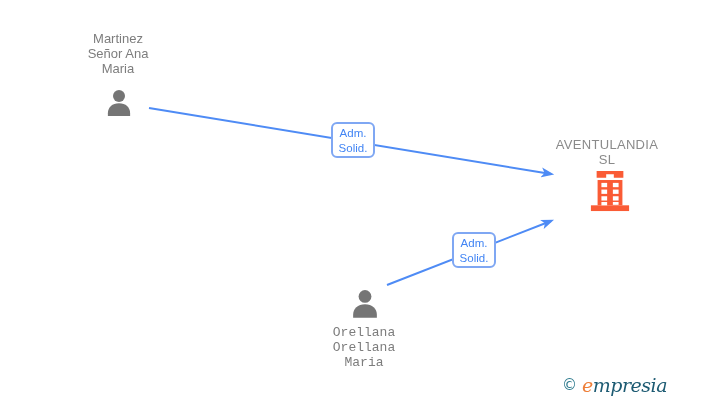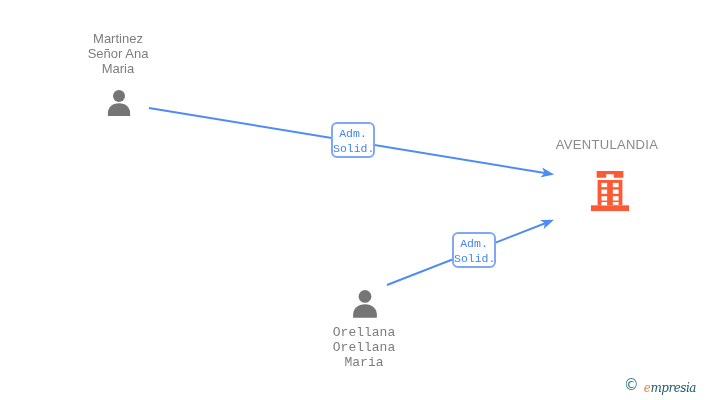--- a/index.html
+++ b/index.html
@@ -3,21 +3,20 @@
 <meta charset="utf-8">
 <style>
   html, body { margin: 0; padding: 0; background: #ffffff; }
   .stage {
     position: relative;
     width: 672px;
     height: 400px;
     background: #ffffff;
     overflow: hidden;
     font-family: "Liberation Sans", sans-serif;
-    padding-left: 29px;
   }
   .edges-svg {
     position: absolute;
     left: 0; top: 0;
     width: 728px; height: 400px;
     z-index: 1;
   }
   .node { position: absolute; z-index: 2; }
   .node-label {
     position: absolute;
@@ -48,21 +47,20 @@
     height: 36px;
     box-sizing: border-box;
     background: #ffffff;
     border: 2px solid #7fa7f3;
     border-radius: 6px;
     color: #4285f4;
     font-size: 11.5px;
     line-height: 15px;
     text-align: center;
     padding-top: 2px;
-    font-family: Liberation Mono, monospace;
   }
   .edge-label span { display: block; }
   .edge1-label { left: 331px; top: 122px; }
   .edge2-label { left: 452px; top: 232px; }
   .watermark {
     position: absolute;
     right: 5px;
     bottom: 4px;
     z-index: 2;
     white-space: nowrap;
@@ -70,21 +68,21 @@
   .wm-copy {
     color: #2e7b8e;
     font-family: "DejaVu Sans", sans-serif;
     font-size: 15px;
     vertical-align: 2px;
     margin-right: 5px;
   }
   .wm-brand {
     font-family: "DejaVu Serif", serif;
     font-style: italic;
-    font-size: 12px;
+    font-size: 19px;
     color: #1c5a72;
     letter-spacing: -0.5px;
   }
   .wm-e { color: #ee7e38; }
 </style>
 </head>
 <body>
 
 <div class="stage">
 
@@ -121,20 +119,21 @@
     </svg>
   </div>
   <div class="node-label person2-label">
     <span>Orellana</span>
     <span>Orellana</span>
     <span>Maria</span>
   </div>
 
   <div class="node-label company-label">
     <span>AVENTULANDIA</span>
+    <span>SL</span>
   </div>
   <div class="node building-icon">
     <svg viewBox="0 0 44 44">
       <g fill="#fa5b35">
         <path d="M8,1 H36 V8 H26 V4.5 H18 V8 H8 Z"></path>
         <rect x="9" y="10.5" width="26" height="26.5"></rect>
         <rect x="2" y="37" width="40" height="6"></rect>
       </g>
       <g fill="#ffffff">
         <rect x="13" y="13.5" width="6" height="4.5"></rect>

